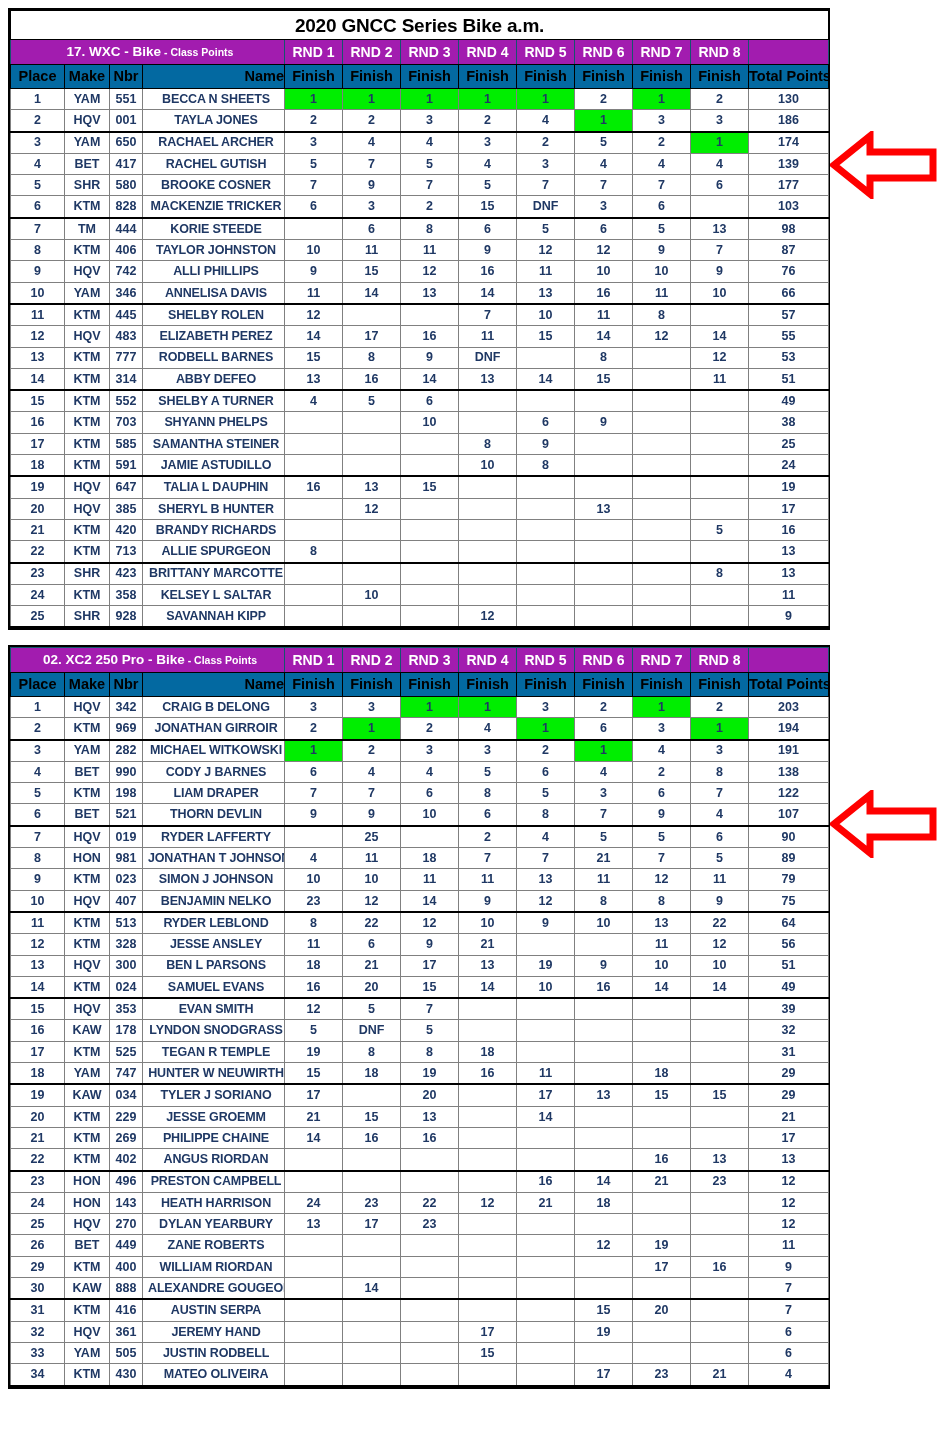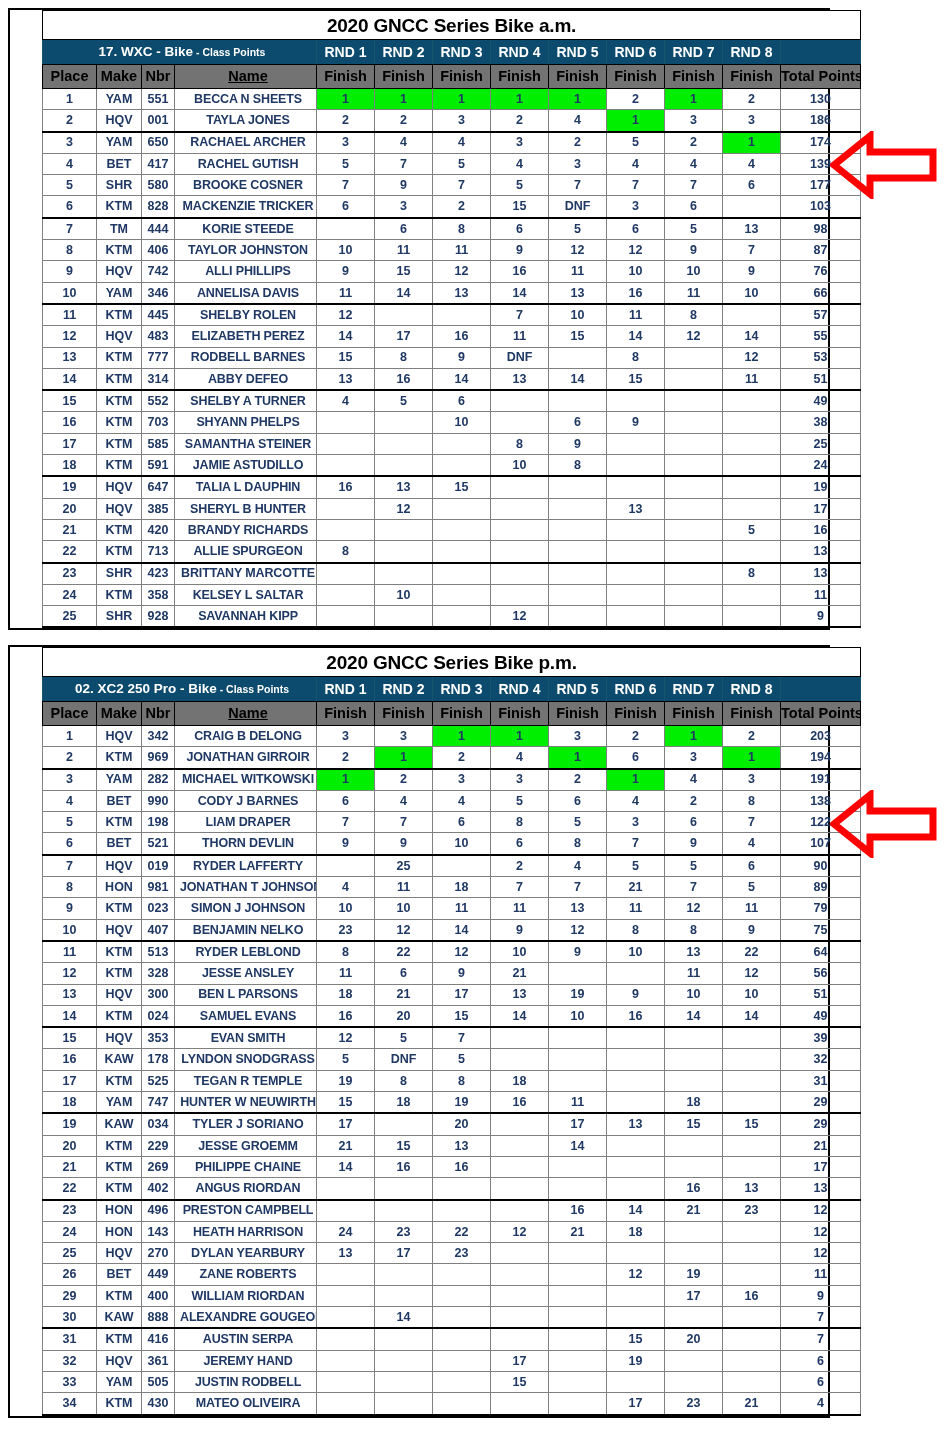--- a/index.html
+++ b/index.html
@@ -27,21 +27,20 @@
     box-sizing: border-box;
     background: #fff;
   }
   #sheet-am { top: 8px; }
   #sheet-pm { top: 645px; }
 
   table.grid {
     border-collapse: collapse;
     width: 100%;
     table-layout: fixed;
-    margin-left: 32px;
   }
   table.grid td, table.grid th {
     border: 1px solid #808080;
     padding: 0;
     margin: 0;
     font-size: 12.5px;
     line-height: 1;
     height: 20.3px;
     color: #1f3864;
     text-align: center;
@@ -55,21 +54,21 @@
     height: 28px !important;
     font-size: 19px !important;
     font-weight: bold;
     color: #000 !important;
     text-align: center;
     background: #fff;
     letter-spacing: -0.2px;
   }
   
   .band {
-    background: #0c4a6e;
+    background: #a21caf;
     color: #ffffff !important;
     height: 24px !important;
     border: 1px solid #15556e !important;
     border-bottom: 1px solid #000 !important;
   }
   .band-left {
     text-align: left;
     padding-left: 5px !important;
     font-size: 13.5px !important;
   }
@@ -81,26 +80,25 @@
     font-size: 14px !important;
     color: #ffffff !important;
   }
   
   .colhead {
     height: 23px !important;
     font-size: 14.5px !important;
     color: #000 !important;
     font-weight: bold;
     border: 1px solid #000 !important;
-    background: #737373;
+    background: #0369a1;
   }
   .colhead.left {
-    text-align: center;
+    text-align: right;
     padding-left: 5px !important;
-    text-decoration: underline;
   }
   
   td.name {
     text-align: left;
     padding-left: 5px !important;
     font-size: 13px;
     color: #1f3864;
     letter-spacing: -0.15px;
   }
   td.make, td.nbr, td.place {
@@ -568,23 +566,20 @@
           <col style="width: 58px;">
           <col style="width: 58px;">
           <col style="width: 58px;">
           <col style="width: 58px;">
           <col style="width: 58px;">
           <col style="width: 58px;">
           <col style="width: 80px;">
         </colgroup>
         <tbody>
           <tr>
-            <td class="title-cell" colspan="13">2020 GNCC Series Bike p.m.</td>
-          </tr>
-          <tr>
             <td class="band band-left" colspan="4"><span>02. XC2 250 Pro - Bike</span><span class="small"> - Class Points</span></td>
             <td class="band band-rnd">RND 1</td>
             <td class="band band-rnd">RND 2</td>
             <td class="band band-rnd">RND 3</td>
             <td class="band band-rnd">RND 4</td>
             <td class="band band-rnd">RND 5</td>
             <td class="band band-rnd">RND 6</td>
             <td class="band band-rnd">RND 7</td>
             <td class="band band-rnd">RND 8</td>
             <td class="band"></td>

